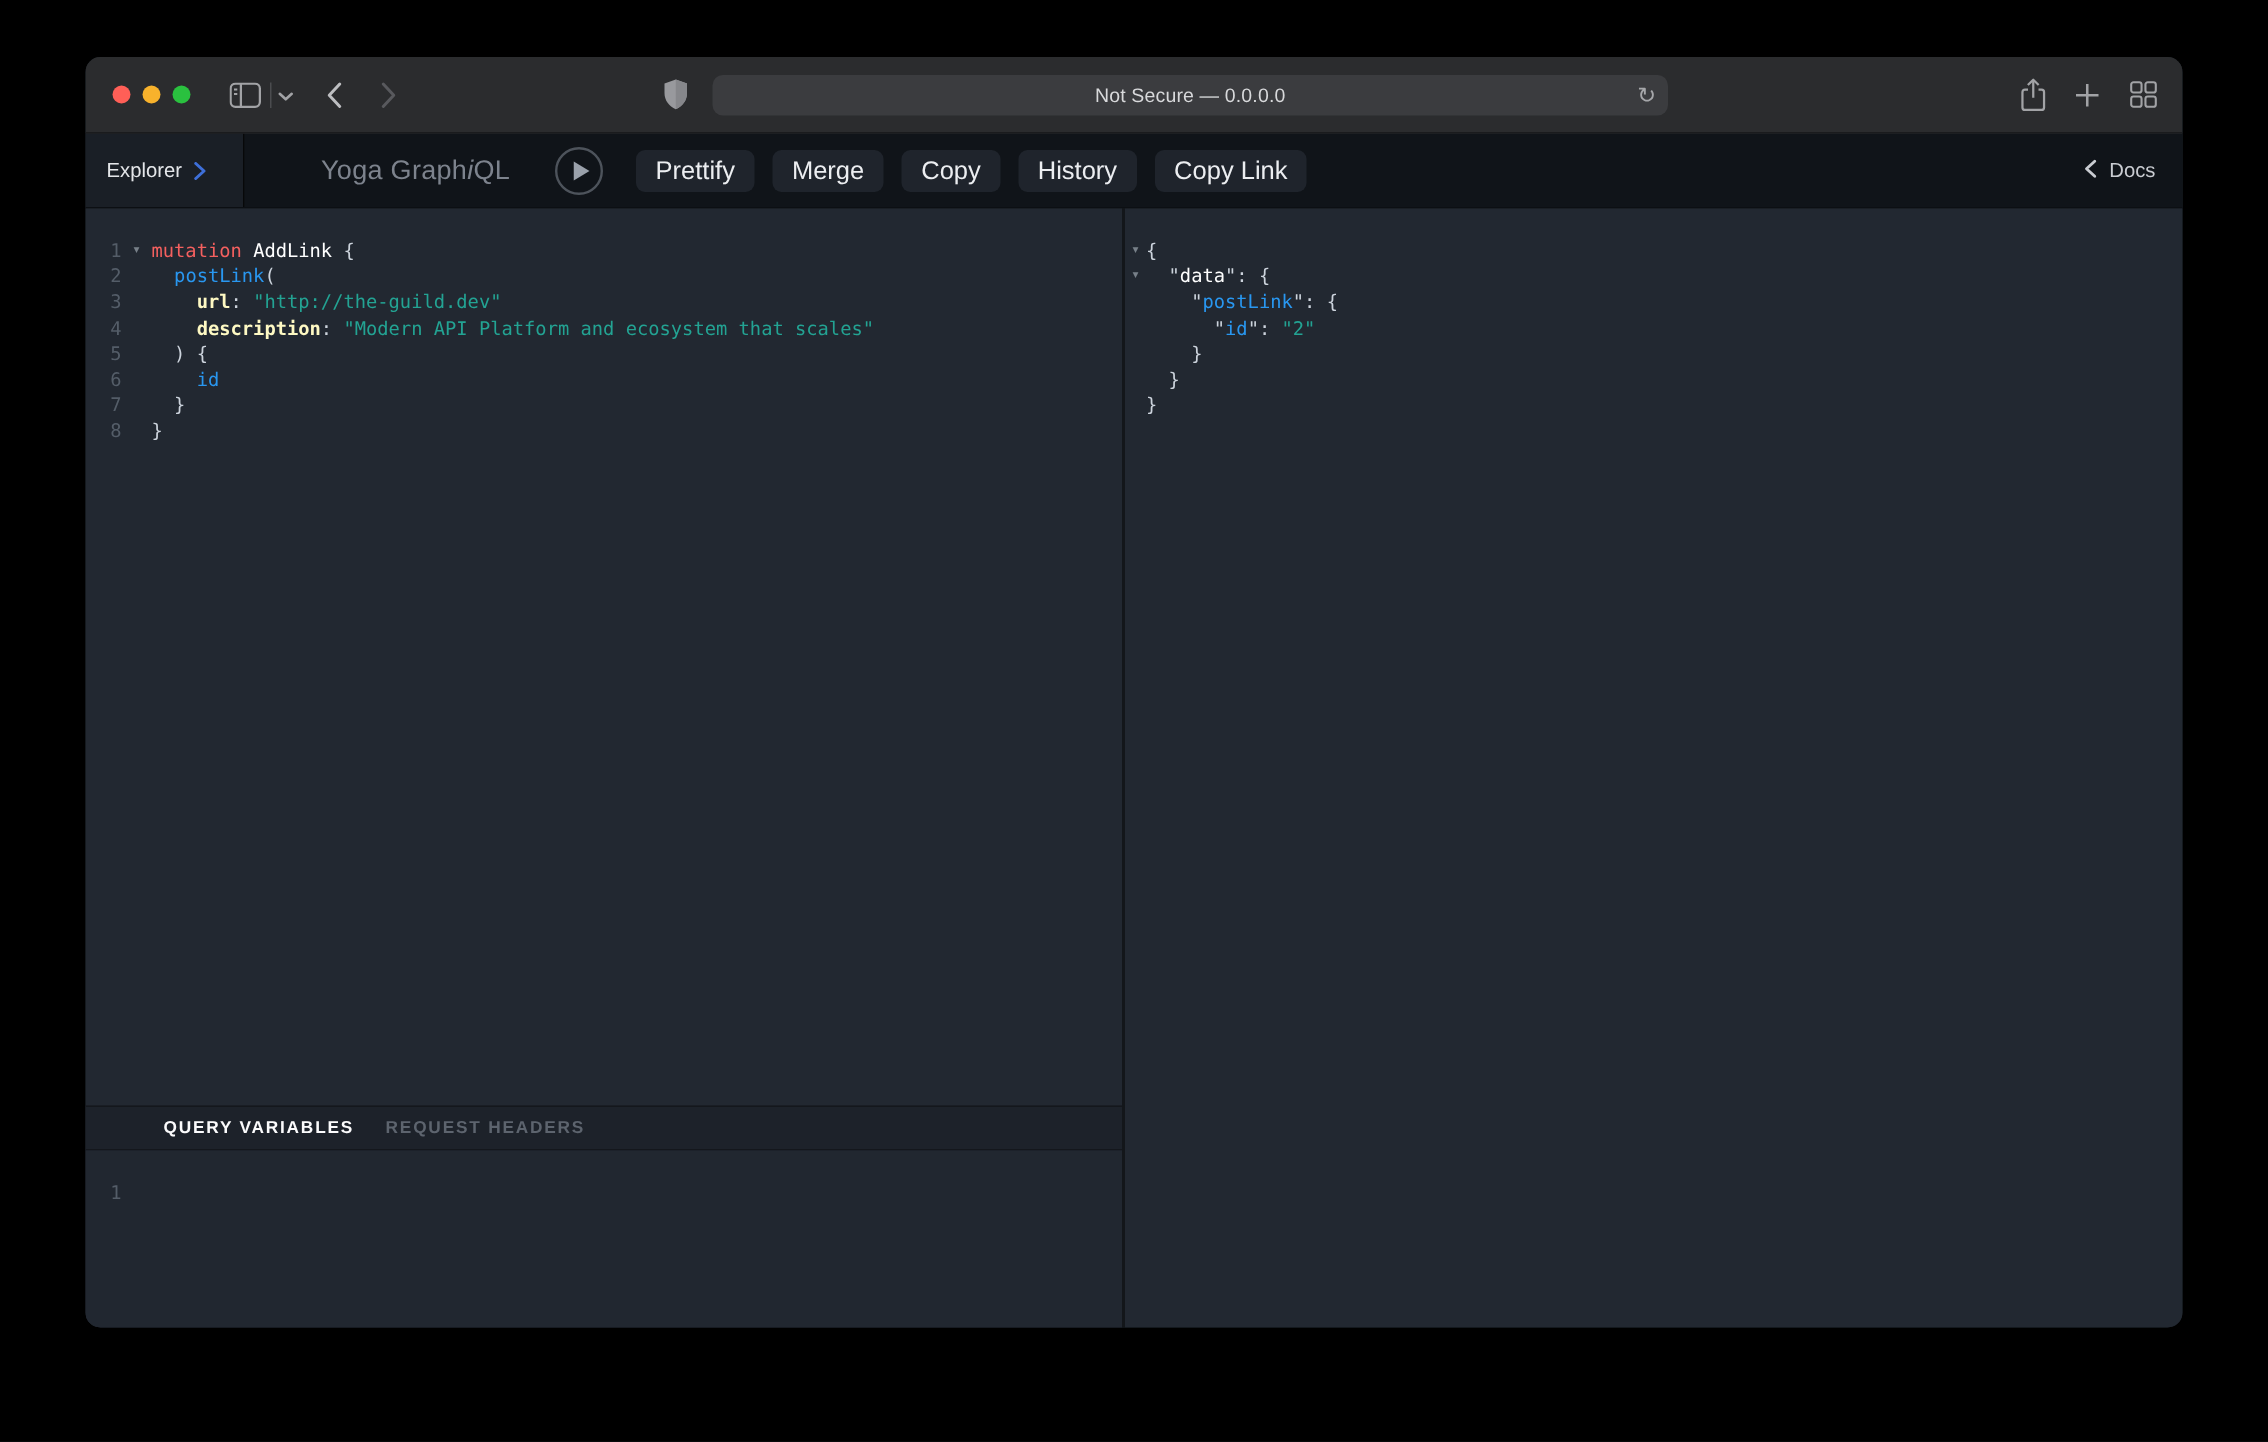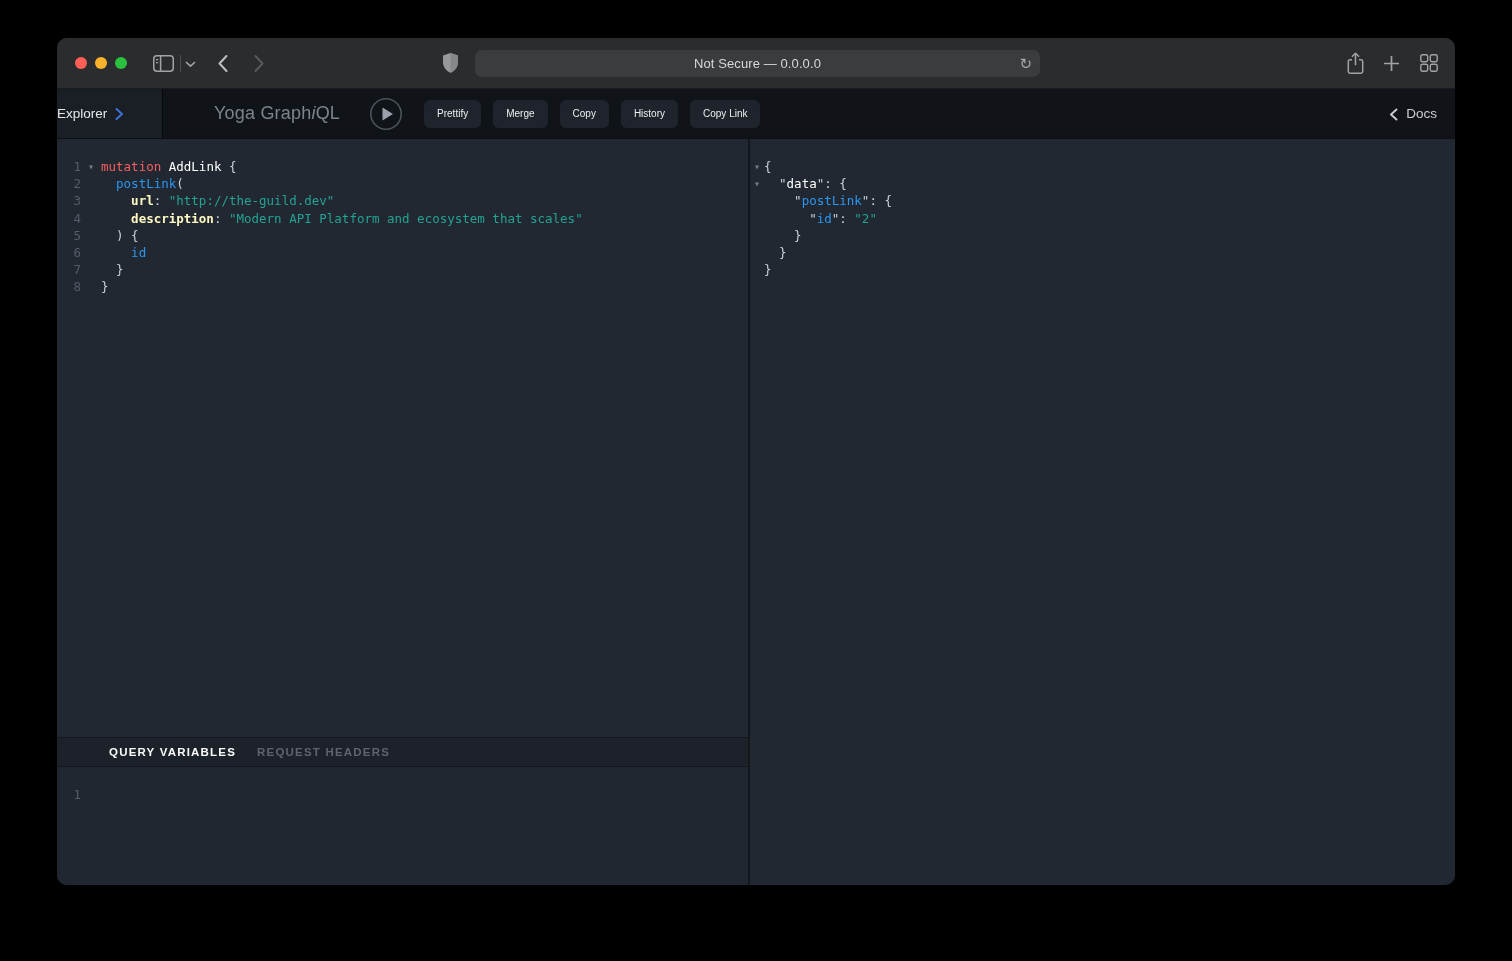--- a/index.html
+++ b/index.html
@@ -15,45 +15,45 @@
             border-bottom:1px solid #1a1b1d; }
   .traffic { position:absolute; left:18px; top:19px; display:flex; gap:8px; }
   .traffic span { width:12px; height:12px; border-radius:50%; display:block; }
   .tl-red   { background:#ff5f57; }
   .tl-yellow{ background:#f8b22c; }
   .tl-green { background:#2ac13f; }
 
   .chrome .icon-btn { position:absolute; display:flex; align-items:center; justify-content:center; }
   .sep-v { position:absolute; left:123px; top:17px; width:1px; height:17px; background:#4b4c4f; }
 
-  .url-bar { position:absolute; left:418px; top:12px; width:565px; height:27px;
+  .url-bar { position:absolute; left:418px; top:12px; width:637px; height:27px;
              background:#3b3c3f; border-radius:7px; display:flex; align-items:center;
              justify-content:center; }
   .url-text { font-size:13px; color:#d8d9db; letter-spacing:.1px; }
   .reload { position:absolute; right:8px; top:50%; transform:translateY(-50%);
             color:#a6a7aa; font-size:15px; line-height:1;
             font-family:"DejaVu Sans", sans-serif; cursor:default; }
 
   
   .gql-toolbar { height:50px; flex:0 0 50px; background:#101419; display:flex;
                  align-items:center; border-bottom:1px solid #0c0f13; }
   .explorer-block { width:106px; height:100%; background:#1a1f26; display:flex;
-                    align-items:center; padding-left:0; gap:8px;
+                    align-items:center; padding-left:14px; gap:8px;
                     border-right:1px solid #070809; cursor:pointer; }
   .explorer-label { color:#e4e6e9; font-size:13.5px; }
   .logo { margin-left:51px; font-size:18px; color:#7d838d; letter-spacing:.2px; white-space:nowrap; }
   .logo .it { font-style:italic; }
   .play-btn { margin-left:29px; width:34px; height:34px; border-radius:50%; display:flex;
               align-items:center; justify-content:center; cursor:pointer; flex:0 0 34px; }
   .btn-row { display:flex; gap:12px; margin-left:21px; }
   .tb-btn { height:28px; padding:0 13px; background:#1f242c; border:none; border-radius:6px;
-            color:#eceef1; font-size:10px; font-weight:500; font-family:"Liberation Sans",sans-serif;
+            color:#eceef1; font-size:17px; font-weight:500; font-family:"Liberation Sans",sans-serif;
             display:flex; align-items:center; cursor:pointer; white-space:nowrap; }
   .spacer { flex:1; }
-  .docs { display:flex; align-items:flex-end; gap:8px; margin-right:18px; cursor:pointer; }
+  .docs { display:flex; align-items:flex-start; gap:8px; margin-right:18px; cursor:pointer; }
   .docs-label { color:#c9ccd1; font-size:13.5px; }
 
   
   .content { flex:1; display:flex; min-height:0; }
   .left-pane { width:691px; flex:0 0 691px; display:flex; flex-direction:column; background:#222831; }
   .pane-divider { width:2px; flex:0 0 2px; background:#13161a; }
   .right-pane { flex:1; background:#222831; padding-top:19px; overflow:hidden; }
 
   .query-editor { flex:1; padding-top:19px; overflow:hidden; }
 

